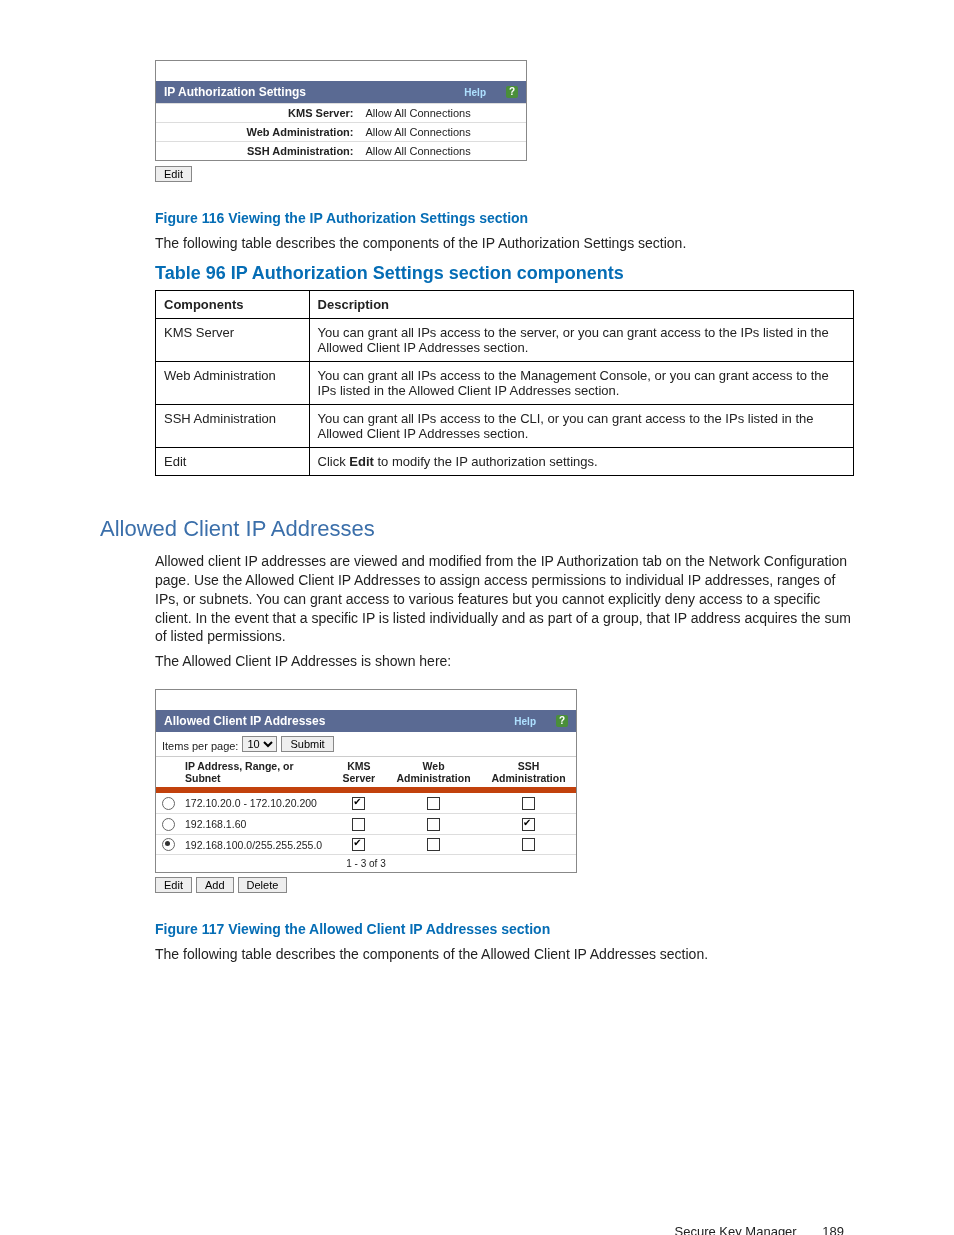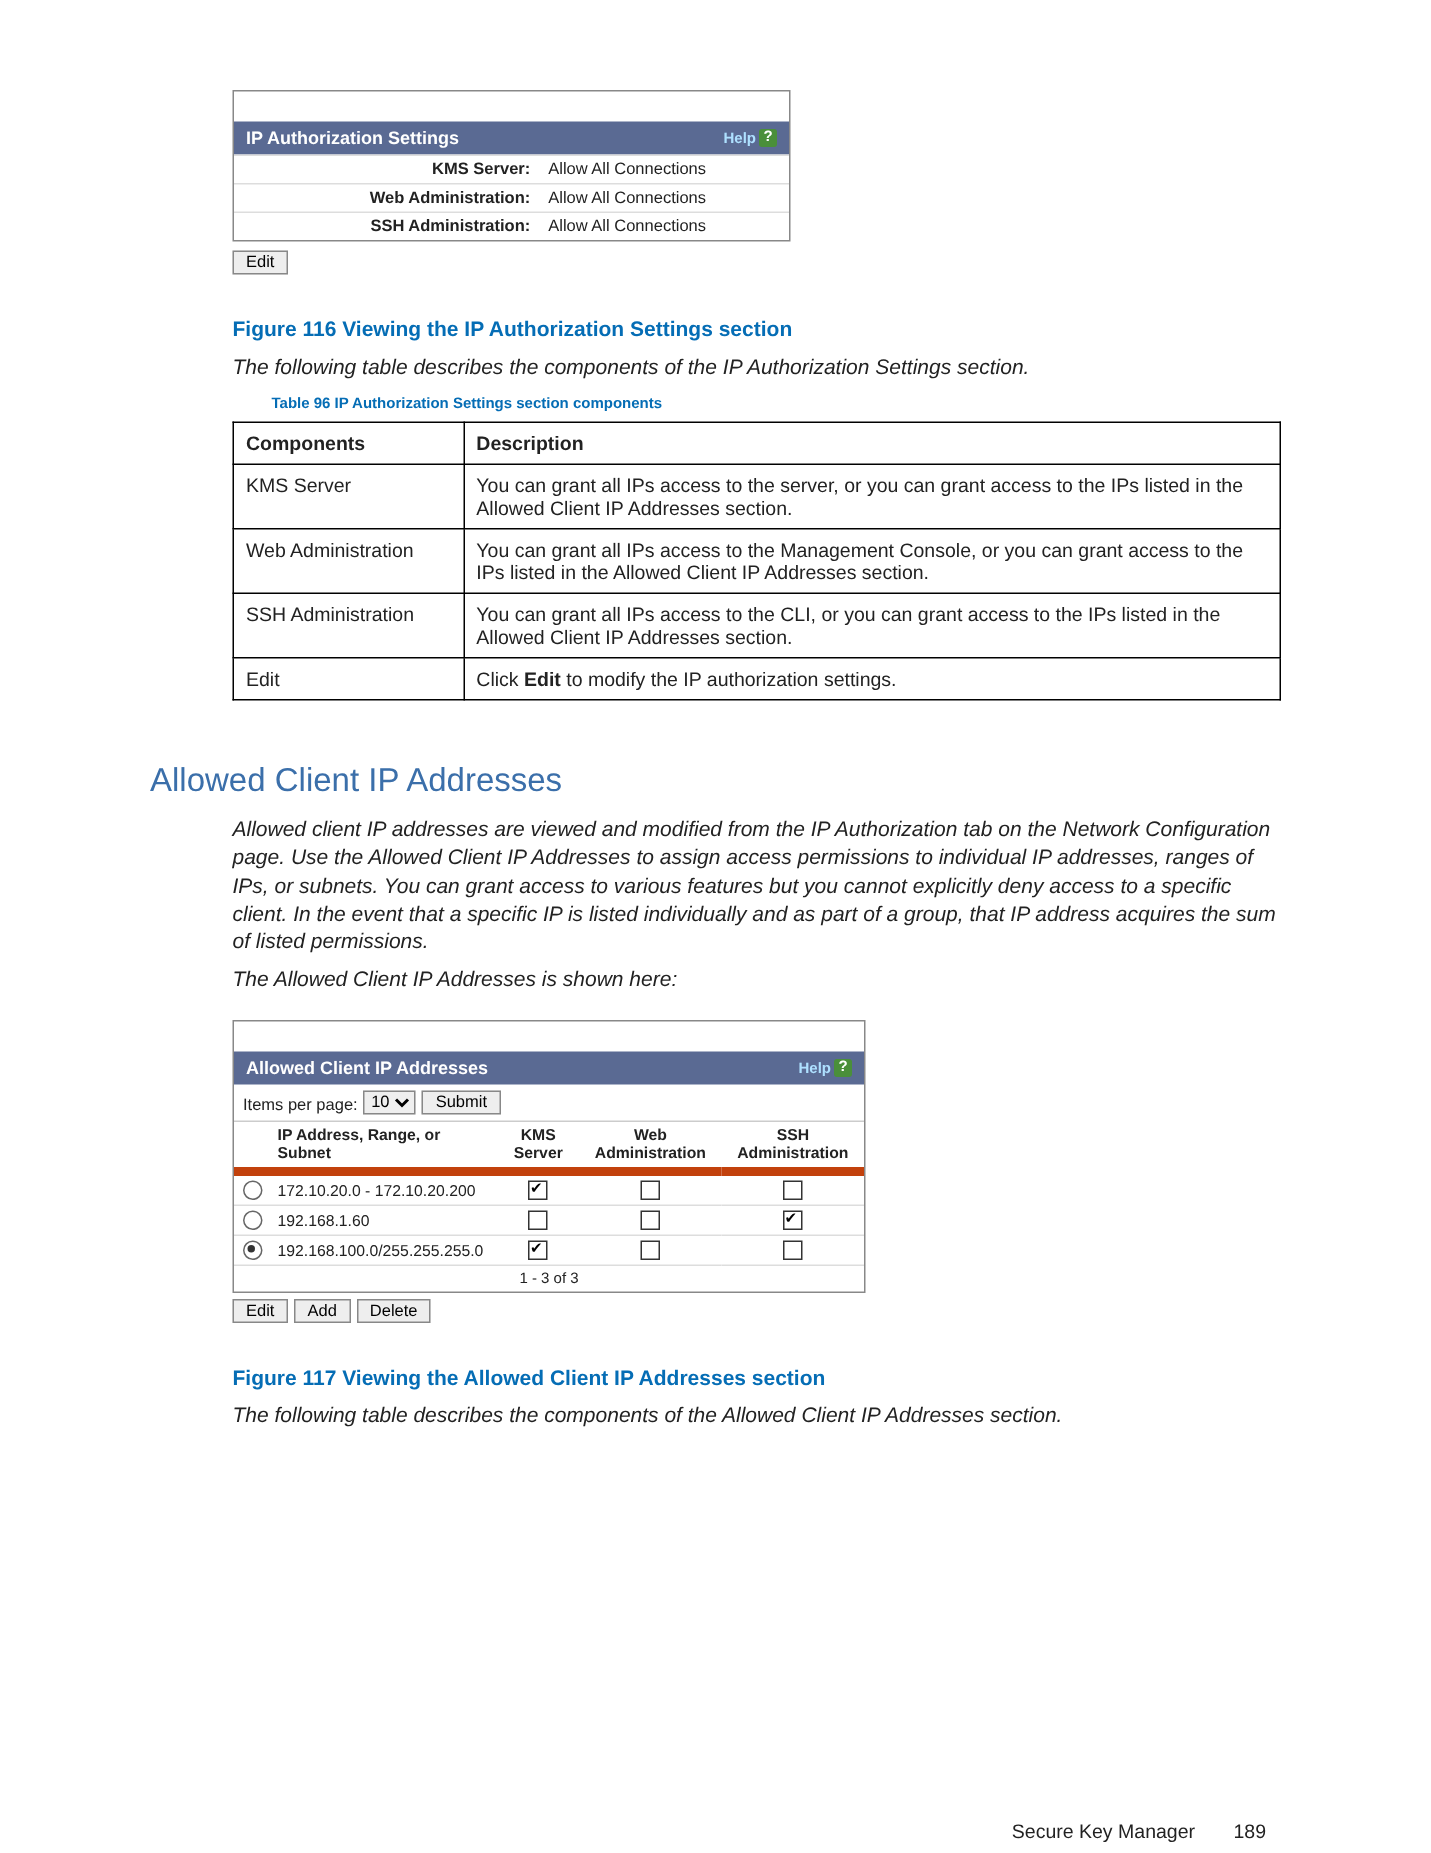--- a/index.html
+++ b/index.html
@@ -27,21 +27,21 @@
     display: flex;
     justify-content: space-between;
     align-items: center;
     margin-top: 20px;
   }
   .help-link {
     color: #aee0ff;
     font-size: 10px;
     display: flex;
     align-items: center;
-    gap: 2px;
+    gap: 20px;
   }
   .help-icon {
     display: inline-block;
     width: 12px;
     height: 12px;
     background: #4a8f3a;
     color: #fff;
     font-size: 10px;
     text-align: center;
     line-height: 12px;
@@ -75,33 +75,32 @@
   }
   .figure-caption {
     color: #056db5;
     font-weight: bold;
     font-size: 14px;
     margin: 28px 0 8px 55px;
   }
   .table-caption {
     color: #056db5;
     font-weight: bold;
-    font-size: 10px;
-    margin: 10px 0 6px 81px;
+    font-size: 18px;
+    margin: 10px 0 6px 55px;
   }
   .section-heading {
     color: #3b6faa;
     font-size: 22px;
     font-weight: normal;
     margin: 40px 0 10px 0;
   }
   .para {
     margin: 6px 0 6px 55px;
     line-height: 1.35;
-    font-style: italic;
   }
   .components-table {
     border-collapse: collapse;
     width: calc(100% - 55px);
     margin-left: 55px;
     font-size: 13px;
   }
   .components-table th, .components-table td {
     border: 1.5px solid #000;
     padding: 6px 8px;

